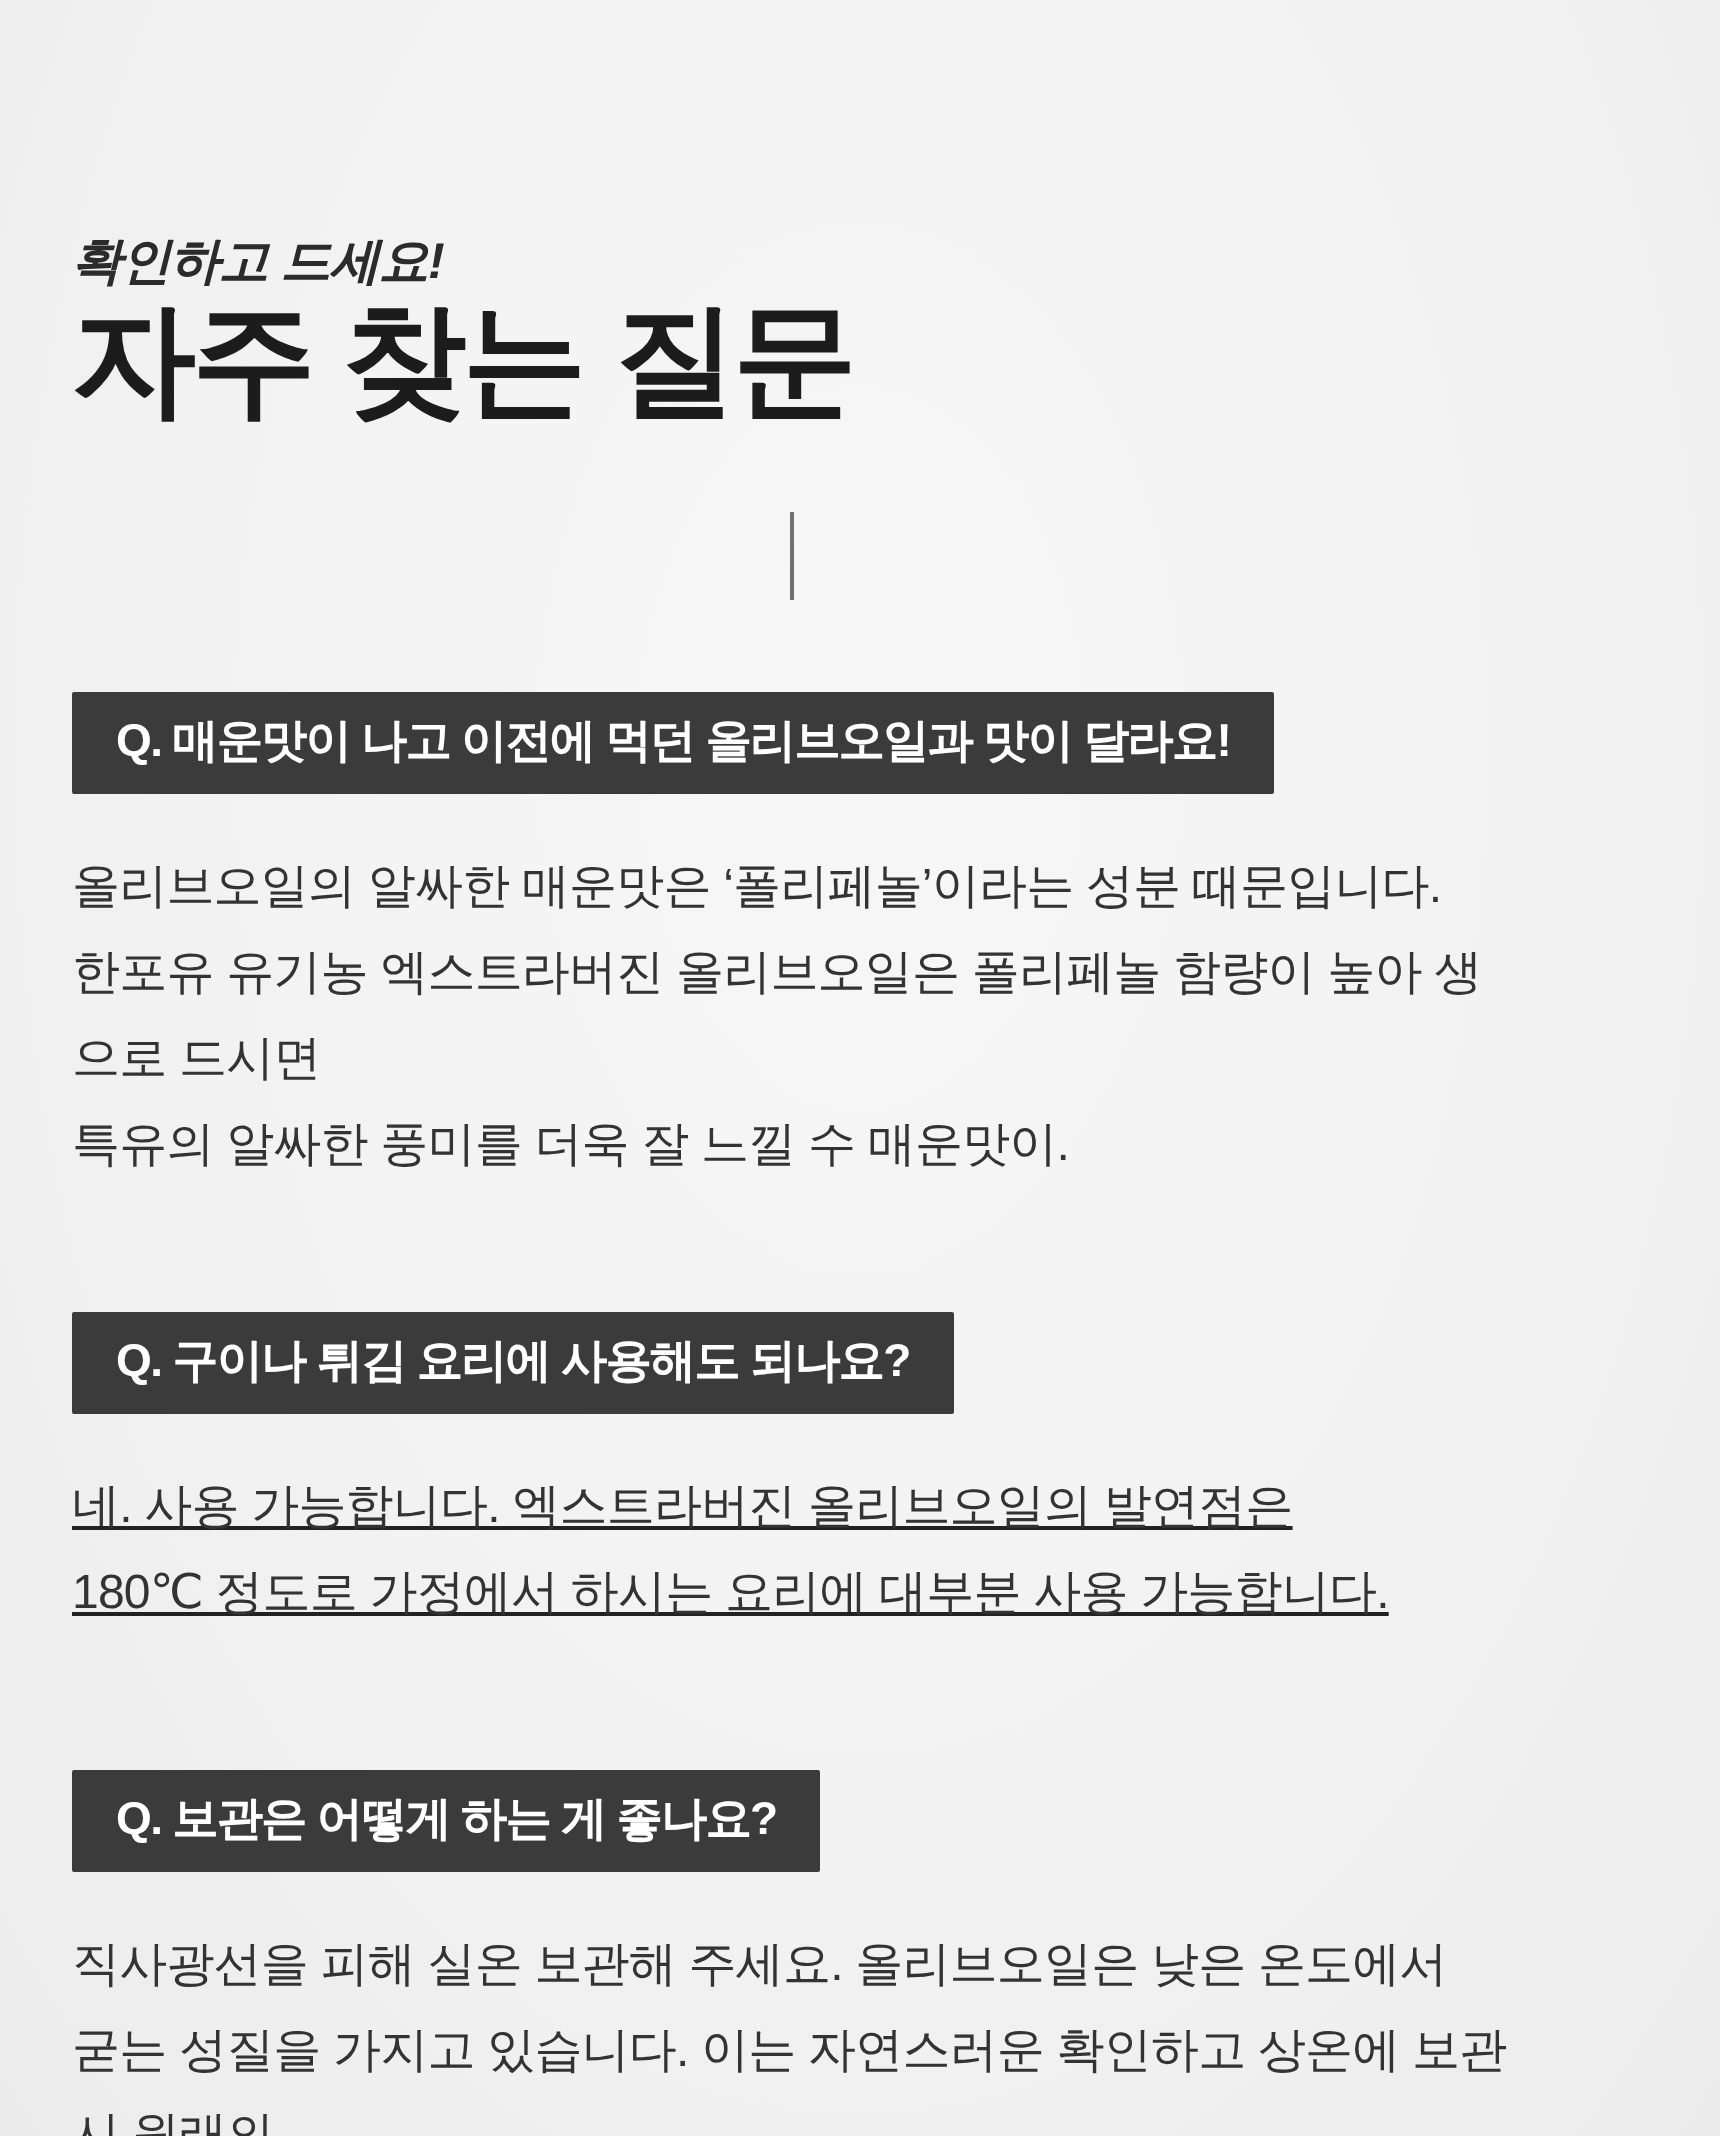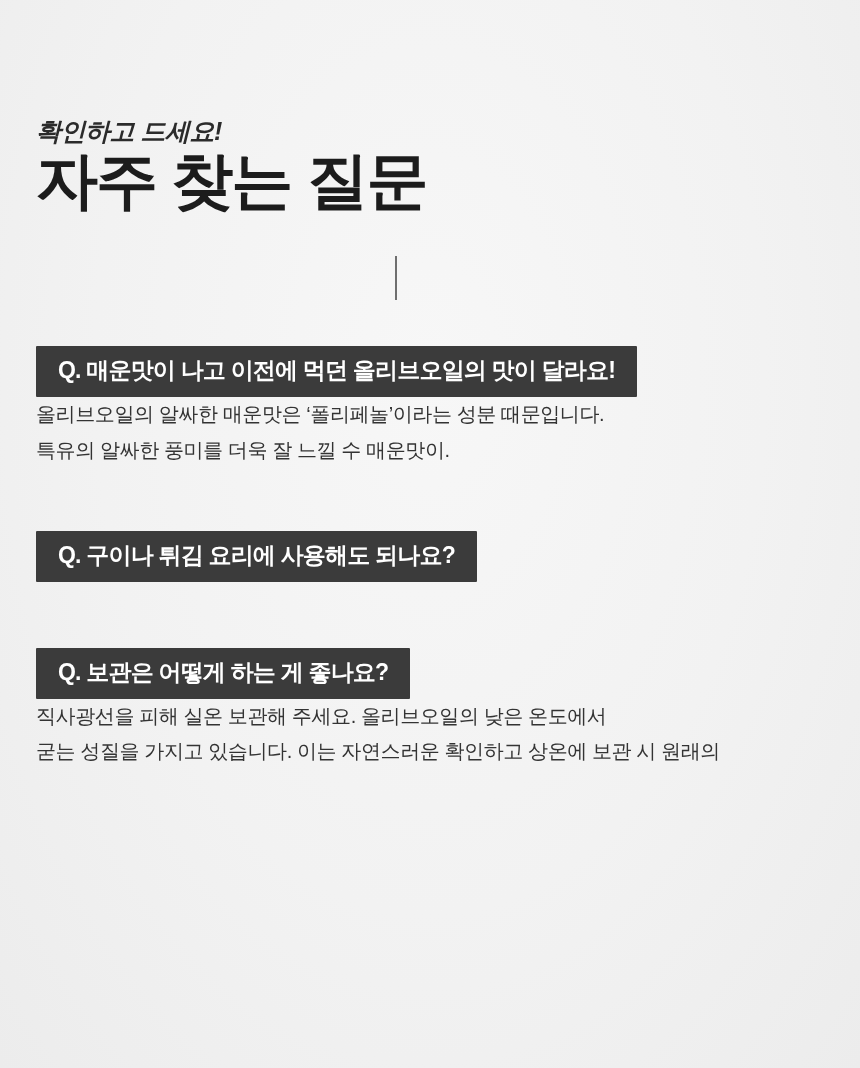--- a/index.html
+++ b/index.html
@@ -64,51 +64,57 @@
     background: #3b3b3b;
     color: #ffffff;
     font-size: 23px;
     font-weight: 700;
     letter-spacing: -0.8px;
     line-height: 1;
     padding: 13px 22px 15px;
     border-radius: 1px;
   }
   .answer {
-    font-size: 20px;
+    margin-top: 26px;
+    font-size: 24px;
     line-height: 1.78;
     color: #333333;
     letter-spacing: -0.4px;
   }
   .answer .line { display: block; }
 </style>
 </head>
 <body>
 
 <div class="page">
   <div class="content">
 
     <div class="eyebrow">확인하고 드세요!</div>
     <h1 class="headline">자주 찾는 질문</h1>
     <div class="divider"></div>
 
     <div class="faq-block first">
-      <div class="q-bar">Q. 매운맛이 나고 이전에 먹던 올리브오일의 맛이 달라요!</div>
+      <div class="q-bar">Q. 매운맛이 나고 이전에 먹던 올리브오일과 맛이 달라요!</div>
       <div class="answer">
         <span class="line">올리브오일의 알싸한 매운맛은 ‘폴리페놀’이라는 성분 때문입니다.</span>
+        <span class="line">한포유 유기농 엑스트라버진 올리브오일은 폴리페놀 함량이 높아 생으로 드시면</span>
         <span class="line">특유의 알싸한 풍미를 더욱 잘 느낄 수 매운맛이.</span>
       </div>
     </div>
 
     <div class="faq-block second">
       <div class="q-bar">Q. 구이나 튀김 요리에 사용해도 되나요?</div>
+      <div class="answer">
+        <span class="line">네. 사용 가능합니다. 엑스트라버진 올리브오일의 발연점은</span>
+        <span class="line">180℃ 정도로 가정에서 하시는 요리에 대부분 사용 가능합니다.</span>
+      </div>
     </div>
 
     <div class="faq-block third">
       <div class="q-bar">Q. 보관은 어떻게 하는 게 좋나요?</div>
       <div class="answer">
-        <span class="line">직사광선을 피해 실온 보관해 주세요. 올리브오일의 낮은 온도에서</span>
+        <span class="line">직사광선을 피해 실온 보관해 주세요. 올리브오일은 낮은 온도에서</span>
         <span class="line">굳는 성질을 가지고 있습니다. 이는 자연스러운 확인하고 상온에 보관 시 원래의</span>
       </div>
     </div>
 
   </div>
 </div>
 
 </body></html>

